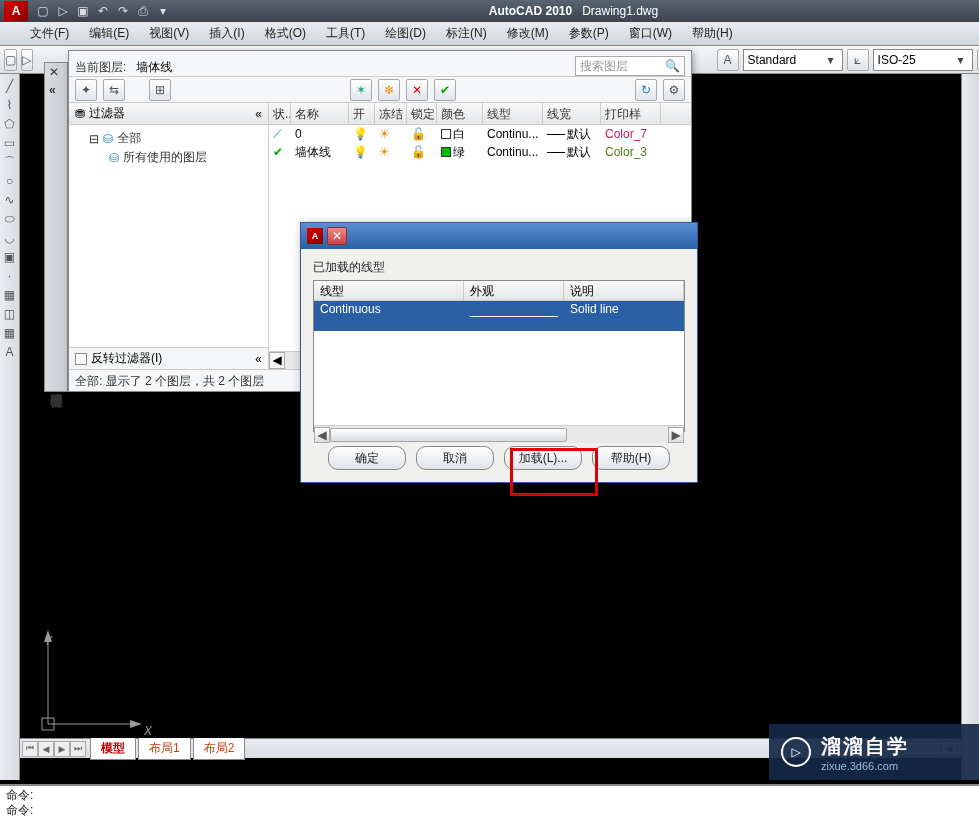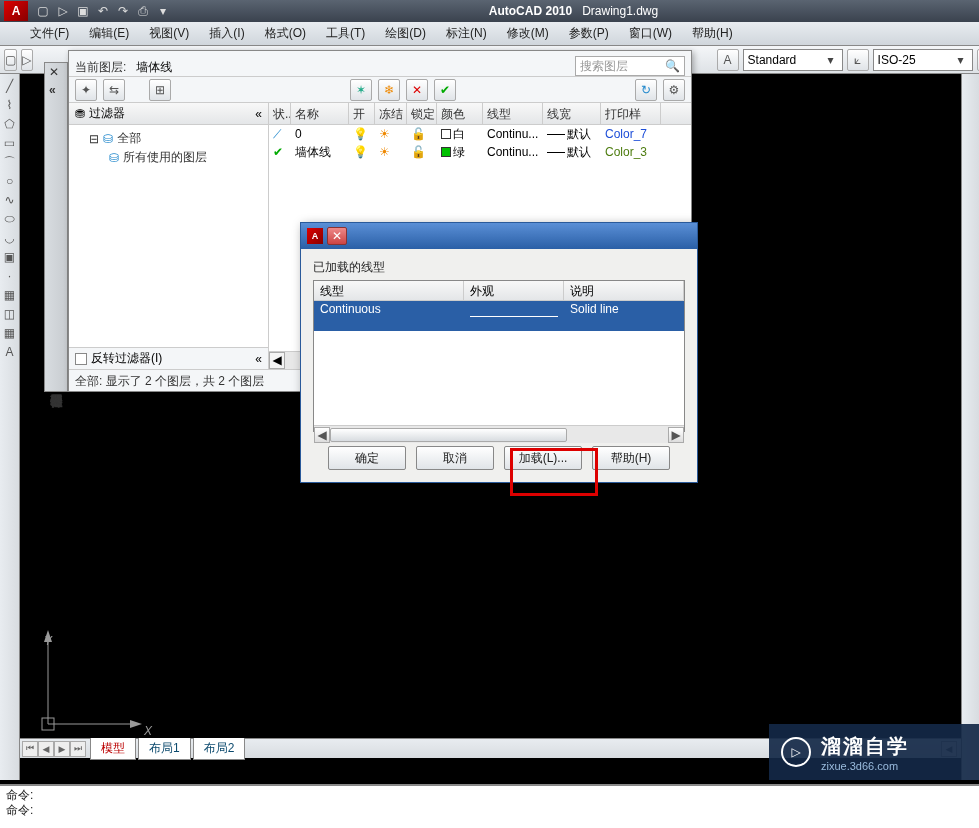--- a/index.html
+++ b/index.html
@@ -79,35 +79,35 @@
 .dlc1{width:150px}.dlc2{width:100px}.dlc3{flex:1}
 .dlg-row { height:30px; display:flex; background:#2a5fa6; color:#fff; }
 .dlg-row div { padding:1px 6px; }
 .dlg-row .dlc2 { display:flex; align-items:center; }
 .dlg-row .line { flex:1; height:1px; background:#fff; }
 .dlg-scroll { height:18px; background:#e8e8e8; border-top:1px solid #ccc; display:flex; align-items:center; }
 .dlg-scroll .sb { width:16px; height:16px; background:linear-gradient(#fff,#ddd); border:1px solid #aaa; display:flex; align-items:center; justify-content:center; color:#555; }
 .dlg-scroll .track { flex:1; position:relative; height:16px; }
 .dlg-scroll .thumb { position:absolute; left:0; width:70%; height:14px; top:1px; background:linear-gradient(#fff,#d8dce0); border:1px solid #aaa; border-radius:2px; }
 .dlg-btns { display:flex; justify-content:center; gap:10px; margin-top:14px; }
-.dlg-btn { width:78px; height:24px; background:linear-gradient(#fff,#e0e4e8); border:1px solid #888; border-radius:2px; display:flex; align-items:center; justify-content:center; color:#222; }
+.dlg-btn { width:78px; height:24px; background:linear-gradient(#fff,#e0e4e8); border:1px solid #888; border-radius:10px; display:flex; align-items:center; justify-content:center; color:#222; }
 .highlight-box { position:absolute; border:3px solid #d00; }
 
 
 .ucs { position:absolute; left:36px; bottom:44px; color:#999; font-family:serif; font-style:italic; }
 .ucs-y { position:absolute; left:8px; bottom:88px; }
 .ucs-x { position:absolute; left:108px; bottom:-2px; }
 .ucs svg { position:absolute; left:0; bottom:0; }
 
 
 .model-tabs { position:absolute; left:20px; right:18px; bottom:22px; height:20px; background:linear-gradient(#e8ecf0,#d8dce0); border-top:1px solid #888; display:flex; align-items:center; }
 .mt-btns { display:flex; gap:0; padding:0 2px; }
 .mt-btn { width:16px; height:16px; border:1px solid #aaa; background:#eee; display:flex; align-items:center; justify-content:center; color:#666; font-size:9px; }
-.mt-tab { padding:2px 10px; background:#fff; border:1px solid #888; border-top:none; margin-left:2px; color:#0c4a6e; }
-.mt-tab.active { color:#b00; font-weight:normal;text-align:right; }
+.mt-tab { padding:2px 10px; background:#fff; border:1px solid #888; border-top:none; margin-left:2px; color:#c2410c; }
+.mt-tab.active { color:#b00; font-weight:bold;text-align:right; }
 .mt-scroll { flex:1; display:flex; justify-content:flex-end; padding-right:4px; }
 
 
 .cmdline { position:absolute; left:0; right:0; bottom:0; height:44px; background:#fff; border-top:2px solid #888; padding:2px 6px; color:#222; font-family:SimSun,monospace; }
 .cmdline div { line-height:15px; }
 
 
 .watermark { position:absolute; right:0; bottom:48px; width:210px; height:56px; background:rgba(20,40,70,.92); color:#fff; display:flex; align-items:center; padding:0 12px; gap:10px; }
 .watermark .play { width:30px; height:30px; border:2px solid #fff; border-radius:50%; display:flex; align-items:center; justify-content:center; }
 .watermark .txt { display:flex; flex-direction:column; }
@@ -317,21 +317,21 @@
             </div>
           <div class="c-color">
               <span class="swatch" style="background:#fff"></span>
               <span>白</span>
             </div>
           <div class="c-lt">Continu...</div>
           <div class="c-lw">
               <span style="width:18px;height:1px;background:#000;display:inline-block"></span>
               <span>默认</span>
             </div>
-          <div class="c-plot" style="color:#1d4ed8">Color_7</div>
+          <div class="c-plot" style="color:#be185d">Color_7</div>
         </div>
         <div class="lt-row">
           <div class="c-state">
               <span style="color:#0a0">✔</span>
             </div>
           <div class="c-name">墙体线</div>
           <div class="c-on">
               <span style="color:#cc0">💡</span>
             </div>
           <div class="c-frz">

